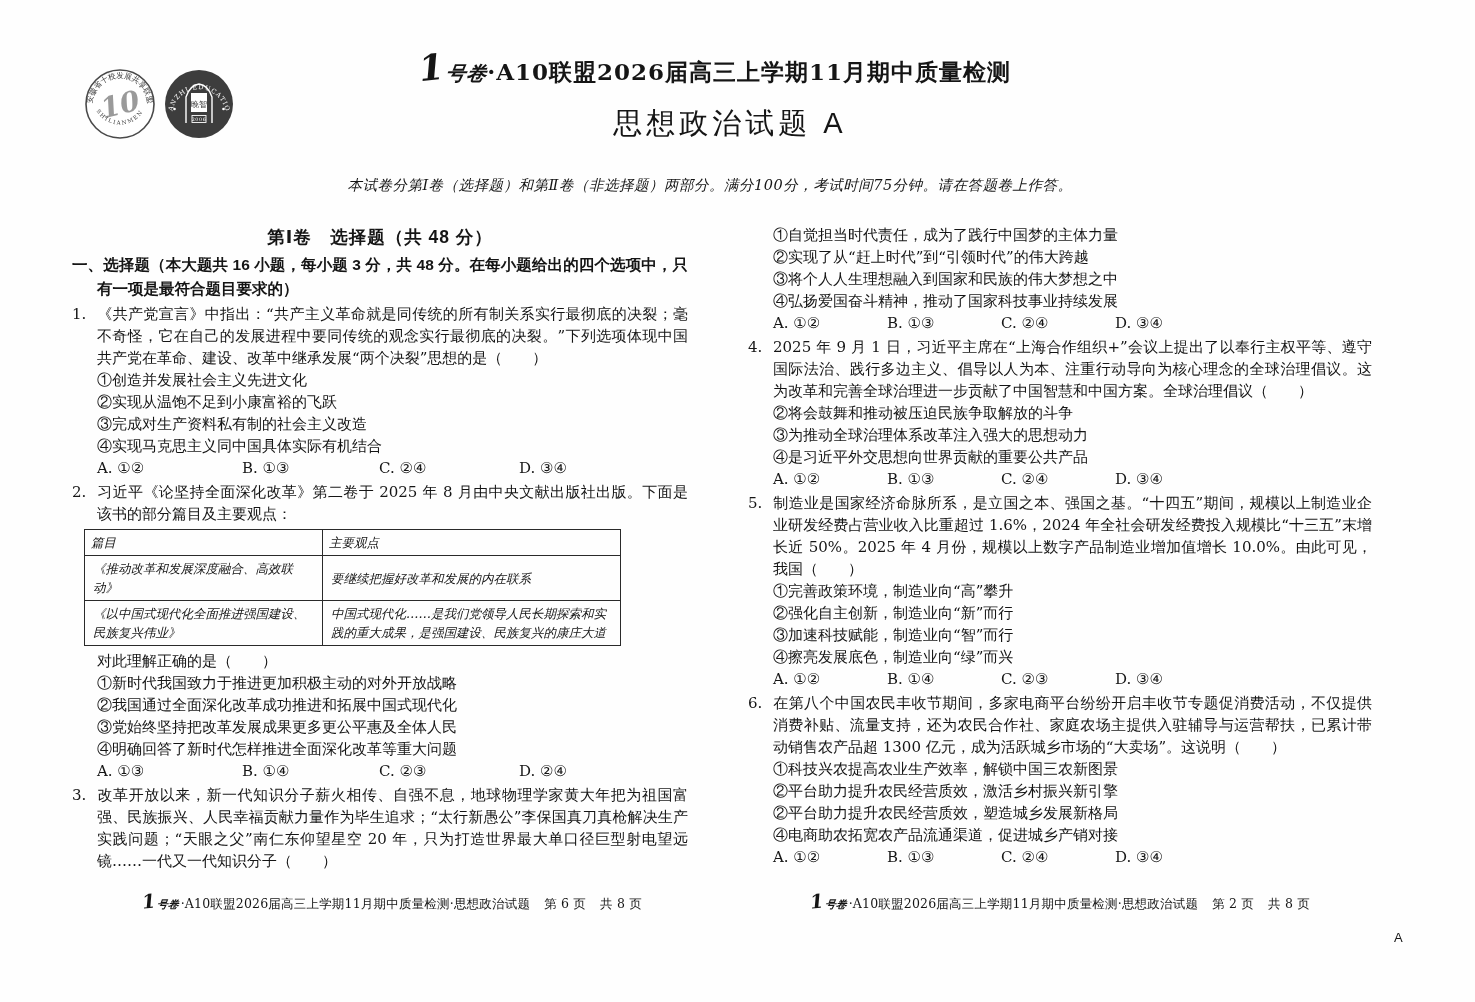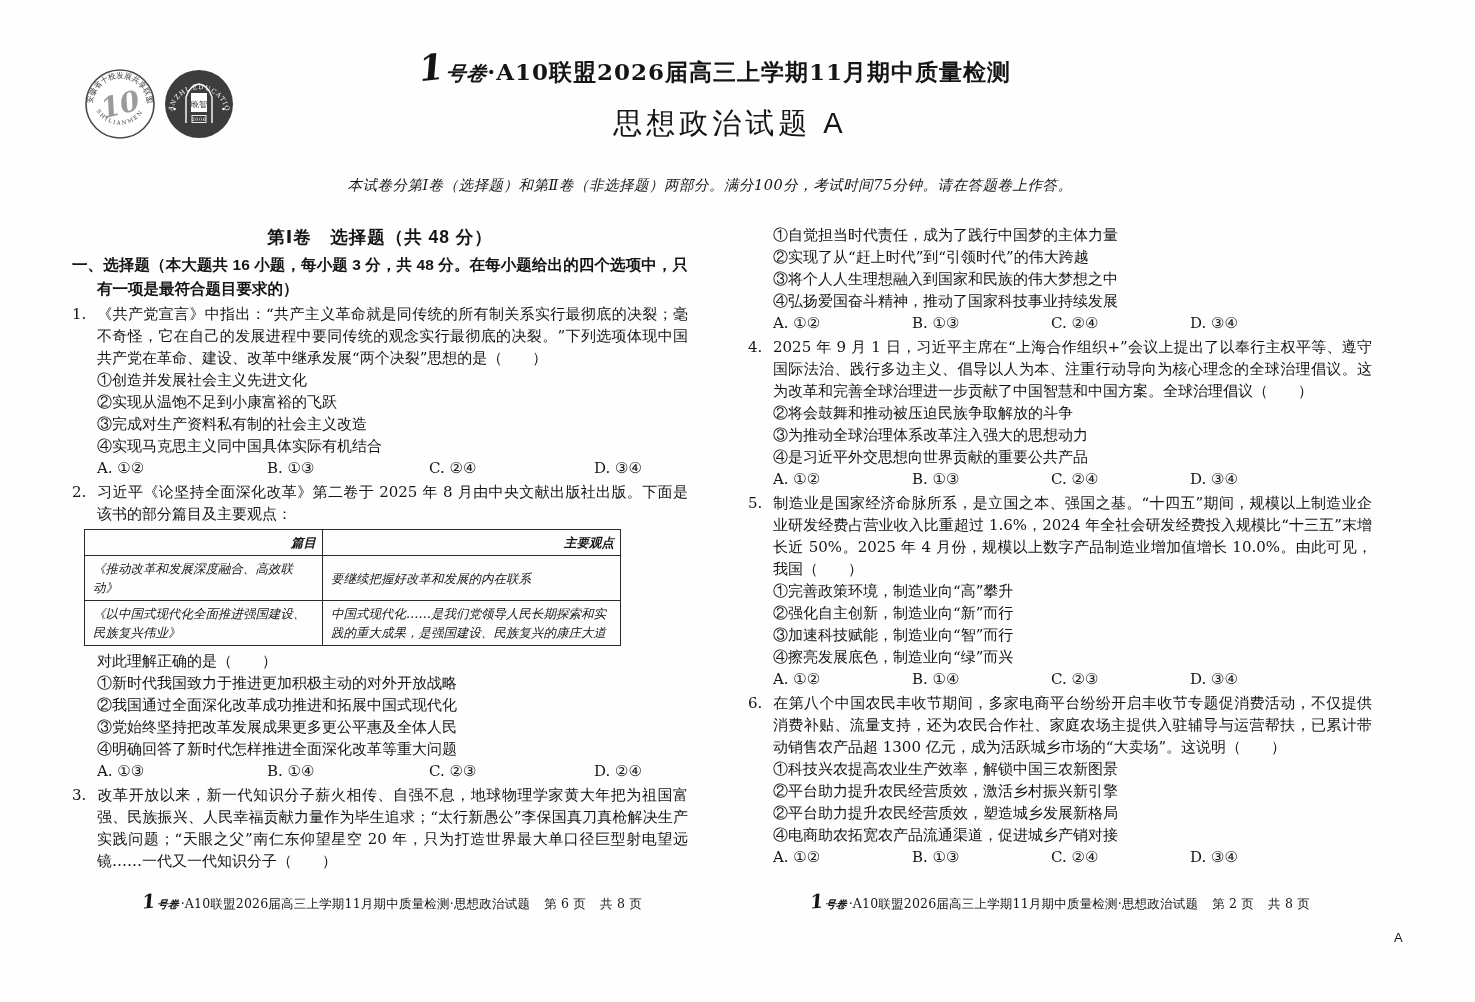--- a/index.html
+++ b/index.html
@@ -34,34 +34,34 @@
                  font-size:17.5px;font-weight:bold;text-align:center;
                  line-height:26px;margin-bottom:3px;letter-spacing:1px;}
   .intro{font-family:"Liberation Sans","DejaVu Sans",sans-serif;font-weight:bold;
          font-size:15.5px;line-height:24px;padding-left:25px;text-indent:-25px;
          text-align:justify;margin-bottom:2px;}
 
   .q{font-size:15px;line-height:22px;margin-bottom:2px;}
   .stem{padding-left:25px;text-indent:-25px;text-align:justify;}
   .qnum{display:inline-block;width:25px;text-indent:0;}
   .sub{padding-left:25px;}
-  .choices{padding-left:25px;display:flex;gap:25px;}
+  .choices{padding-left:25px;display:flex;}
   .choices span{display:inline-block;white-space:nowrap;}
   .choices.wide span:nth-child(1){width:145px;}
   .choices.wide span:nth-child(2){width:137px;}
   .choices.wide span:nth-child(3){width:140px;}
   .choices.narrow span:nth-child(1){width:114px;}
   .choices.narrow span:nth-child(2){width:114px;}
   .choices.narrow span:nth-child(3){width:114px;}
 
   
   table.excerpt{border-collapse:collapse;width:537px;margin:4px 0 4px 12px;
                 font-size:12.5px;font-style:italic;line-height:19px;}
   table.excerpt,table.excerpt th,table.excerpt td{border:1.4px solid #2a2a2a;}
-  table.excerpt th{font-weight:bold;text-align:right;padding:3px 6px;}
+  table.excerpt th{font-weight:normal;text-align:left;padding:3px 6px;}
   table.excerpt td{padding:3px 8px;text-align:left;vertical-align:middle;}
   table.excerpt .c1{width:225px;}
 
   
   .footer{position:absolute;width:616px;text-align:center;font-size:12.5px;
           white-space:nowrap;letter-spacing:0.2px;}
   .footer .brand{font-size:12.5px;margin-right:2px;}
   .footer .fpage{margin-left:14px;}
   .footer-left{left:84px;top:893px;}
   .footer-right{left:748px;top:893px;width:624px;}

